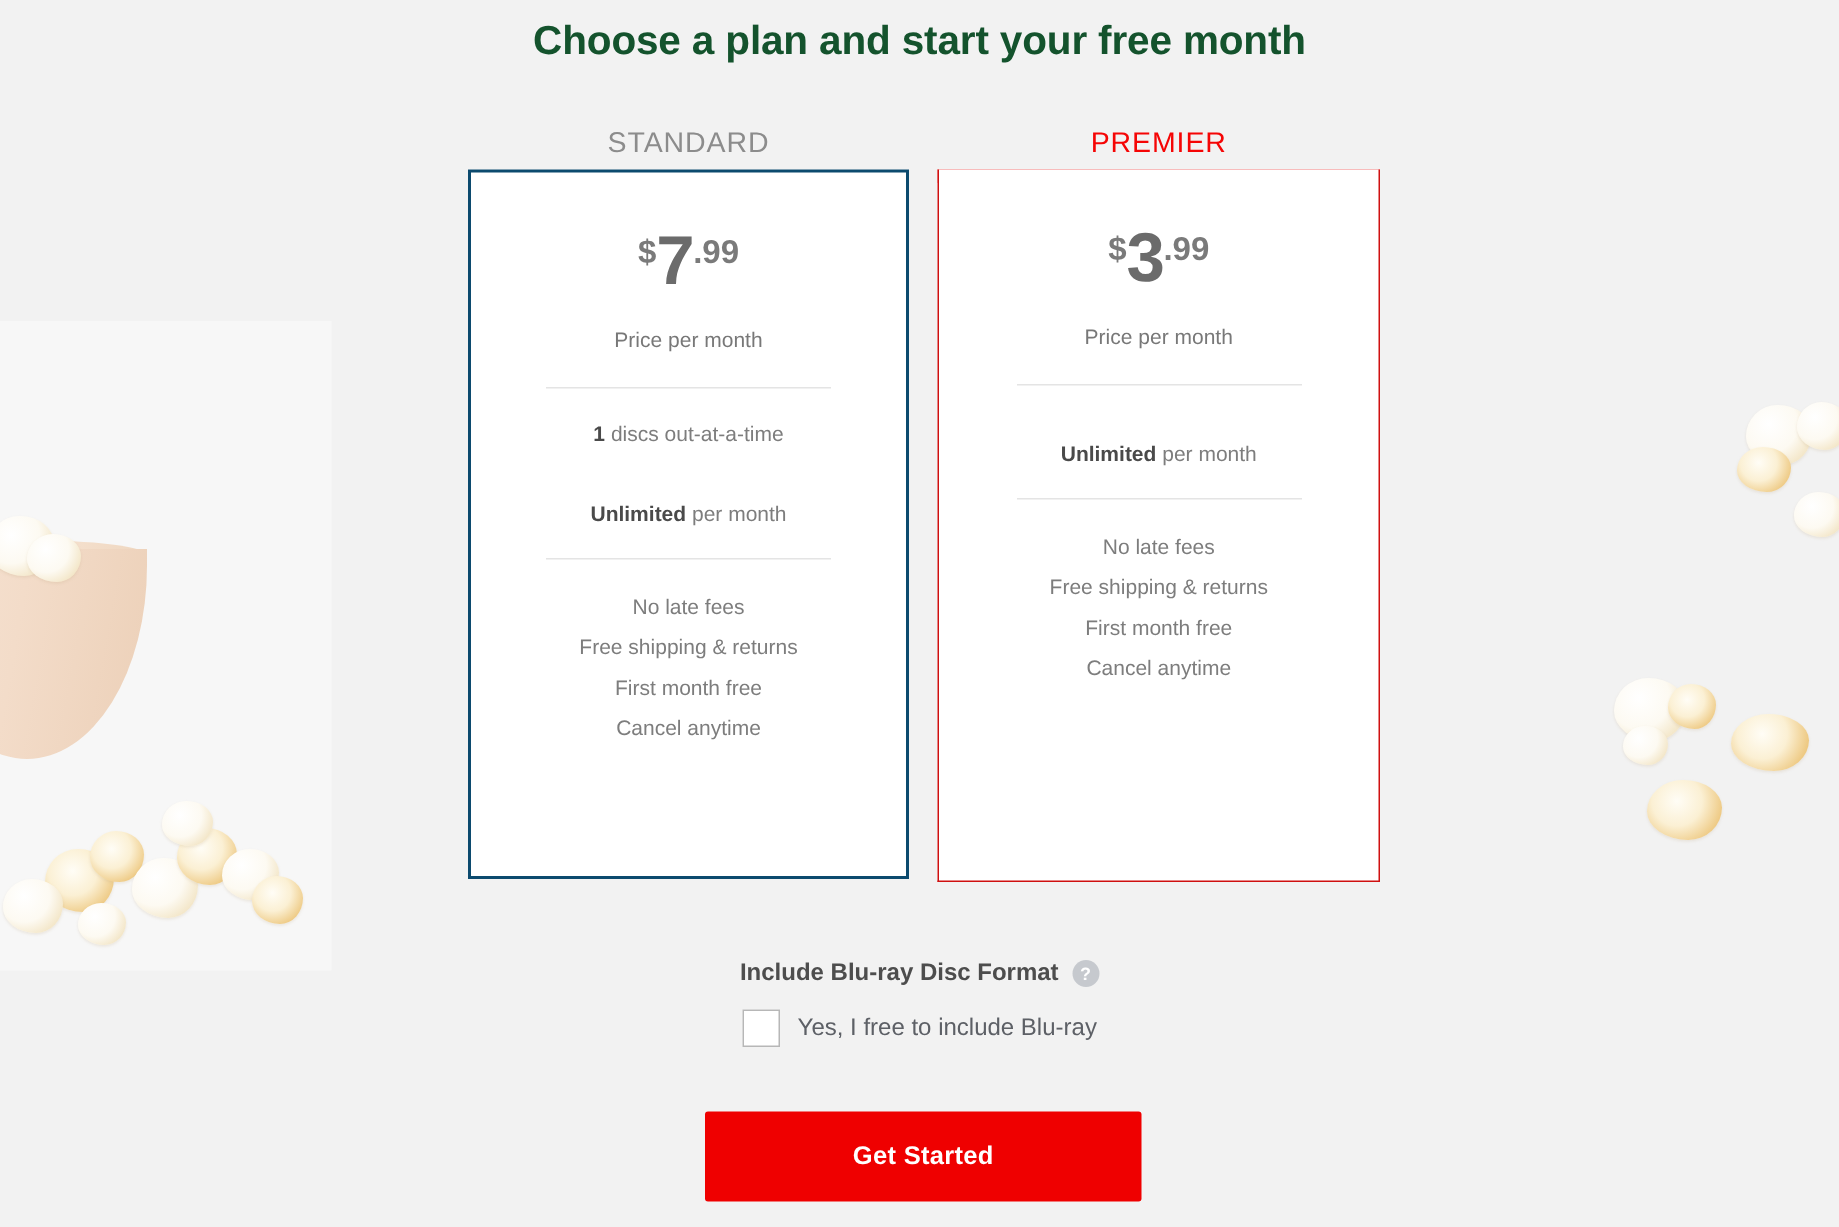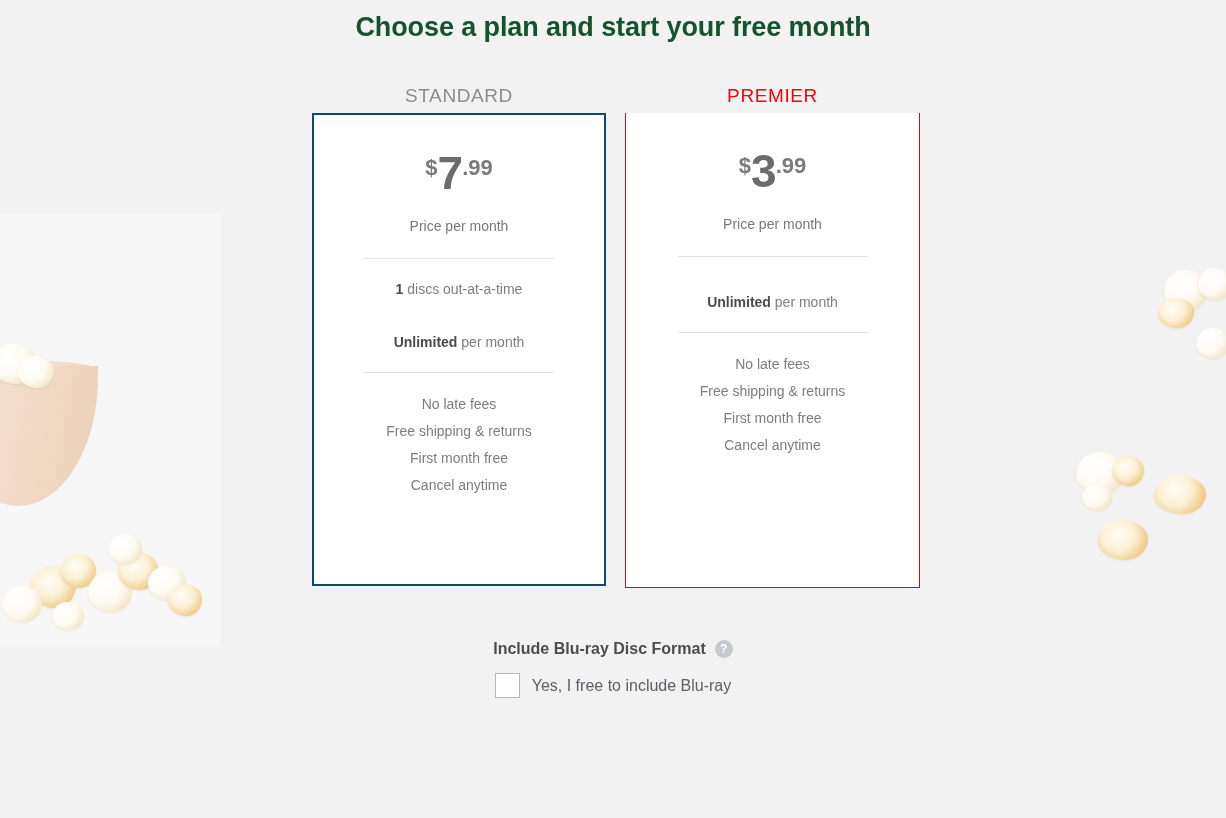--- a/index.html
+++ b/index.html
@@ -225,14 +225,15 @@
     <div class="bluray-title">
       <span>Include Blu-ray Disc Format</span>
       <span class="help-icon">?</span>
     </div>
     <div class="bluray-choice">
       <span class="checkbox"></span>
       <span class="checkbox-label">Yes, I free to include Blu-ray</span>
     </div>
   </div>
 
+  <button class="cta">Get Started</button>
 
 </div>
 
 </body></html>

